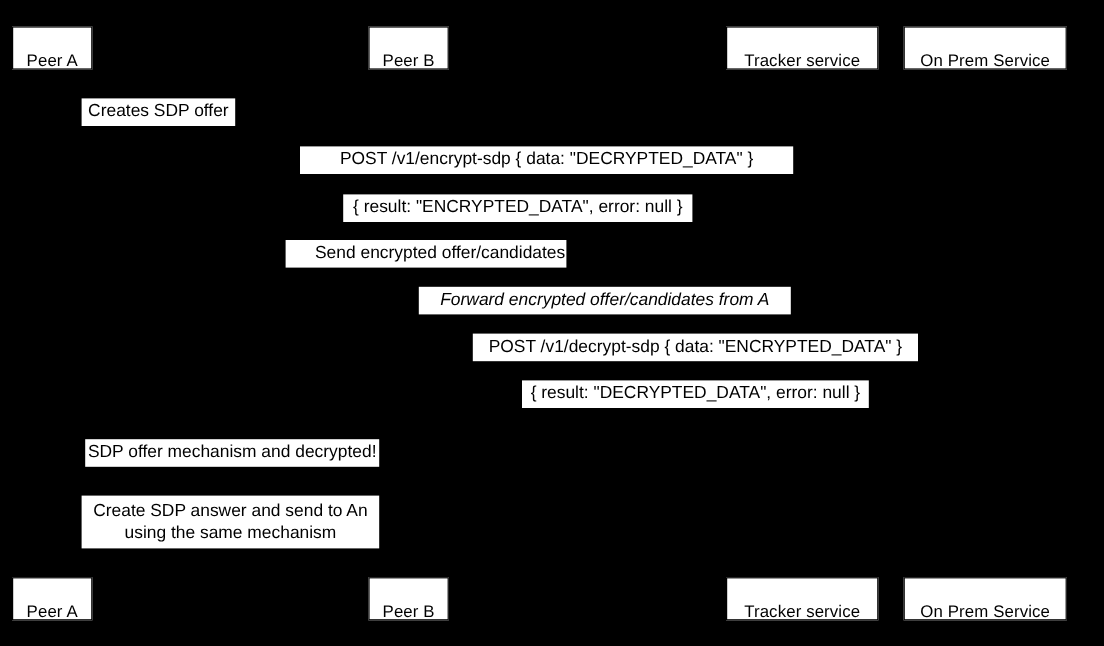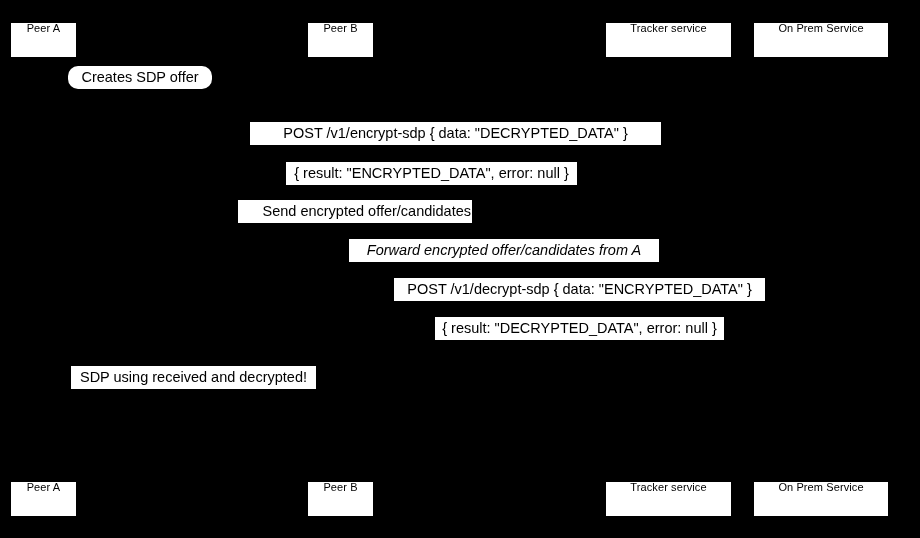--- a/index.html
+++ b/index.html
@@ -22,23 +22,23 @@
     background: #000000;
   }
   
   .participant {
     position: absolute;
     background: #ffffff;
     color: #000000;
     border: 1px solid #000000;
     box-sizing: border-box;
     display: flex;
-    align-items: flex-start;
+    align-items: flex-end;
     justify-content: center;
-    font-size: 11px;
+    font-size: 14px;
     line-height: 1;
     letter-spacing: 0.1px;
     white-space: nowrap;
     height: 36px;
   }
   
   .msg-label {
     position: absolute;
     background: #ffffff;
     color: #000000;
@@ -99,21 +99,21 @@
   <div class="participant" style="left:307px; top:22px; width:67px;">
     <span>Peer B</span>
   </div>
   <div class="participant" style="left:605px; top:22px; width:127px;">
     <span>Tracker service</span>
   </div>
   <div class="participant" style="left:753px; top:22px; width:136px;">
     <span>On Prem Service</span>
   </div>
 
-  <div class="msg-label" style="left:68px; top:66px; width:144px;border-radius:10px;">
+  <div class="msg-label" style="left:68px; top:82px; width:128px;">
     <span>Creates SDP offer</span>
   </div>
 
   <div class="msg-label" style="left:250px; top:122px; width:411px;">
     <span>POST /v1/encrypt-sdp { data: "DECRYPTED_DATA" }</span>
   </div>
 
   <div class="msg-label" style="left:286px; top:162px; width:291px;">
     <span>{ result: "ENCRYPTED_DATA", error: null }</span>
   </div>
@@ -128,23 +128,27 @@
 
   <div class="msg-label" style="left:394px; top:278px; width:371px;">
     <span>POST /v1/decrypt-sdp { data: "ENCRYPTED_DATA" }</span>
   </div>
 
   <div class="msg-label" style="left:435px; top:317px; width:289px;">
     <span>{ result: "DECRYPTED_DATA", error: null }</span>
   </div>
 
   <div class="msg-label" style="left:71px; top:366px; width:245px;">
-    <span>SDP using received and decrypted!</span>
+    <span>SDP offer mechanism and decrypted!</span>
   </div>
 
+  <div class="msg-label two-line" style="left:68px; top:413px; width:248px;">
+    <span>Create SDP answer and send to An</span>
+    <span>using the same mechanism</span>
+  </div>
 
   <div class="participant" style="left:10px; top:481px; width:67px;">
     <span>Peer A</span>
   </div>
   <div class="participant" style="left:307px; top:481px; width:67px;">
     <span>Peer B</span>
   </div>
   <div class="participant" style="left:605px; top:481px; width:127px;">
     <span>Tracker service</span>
   </div>

